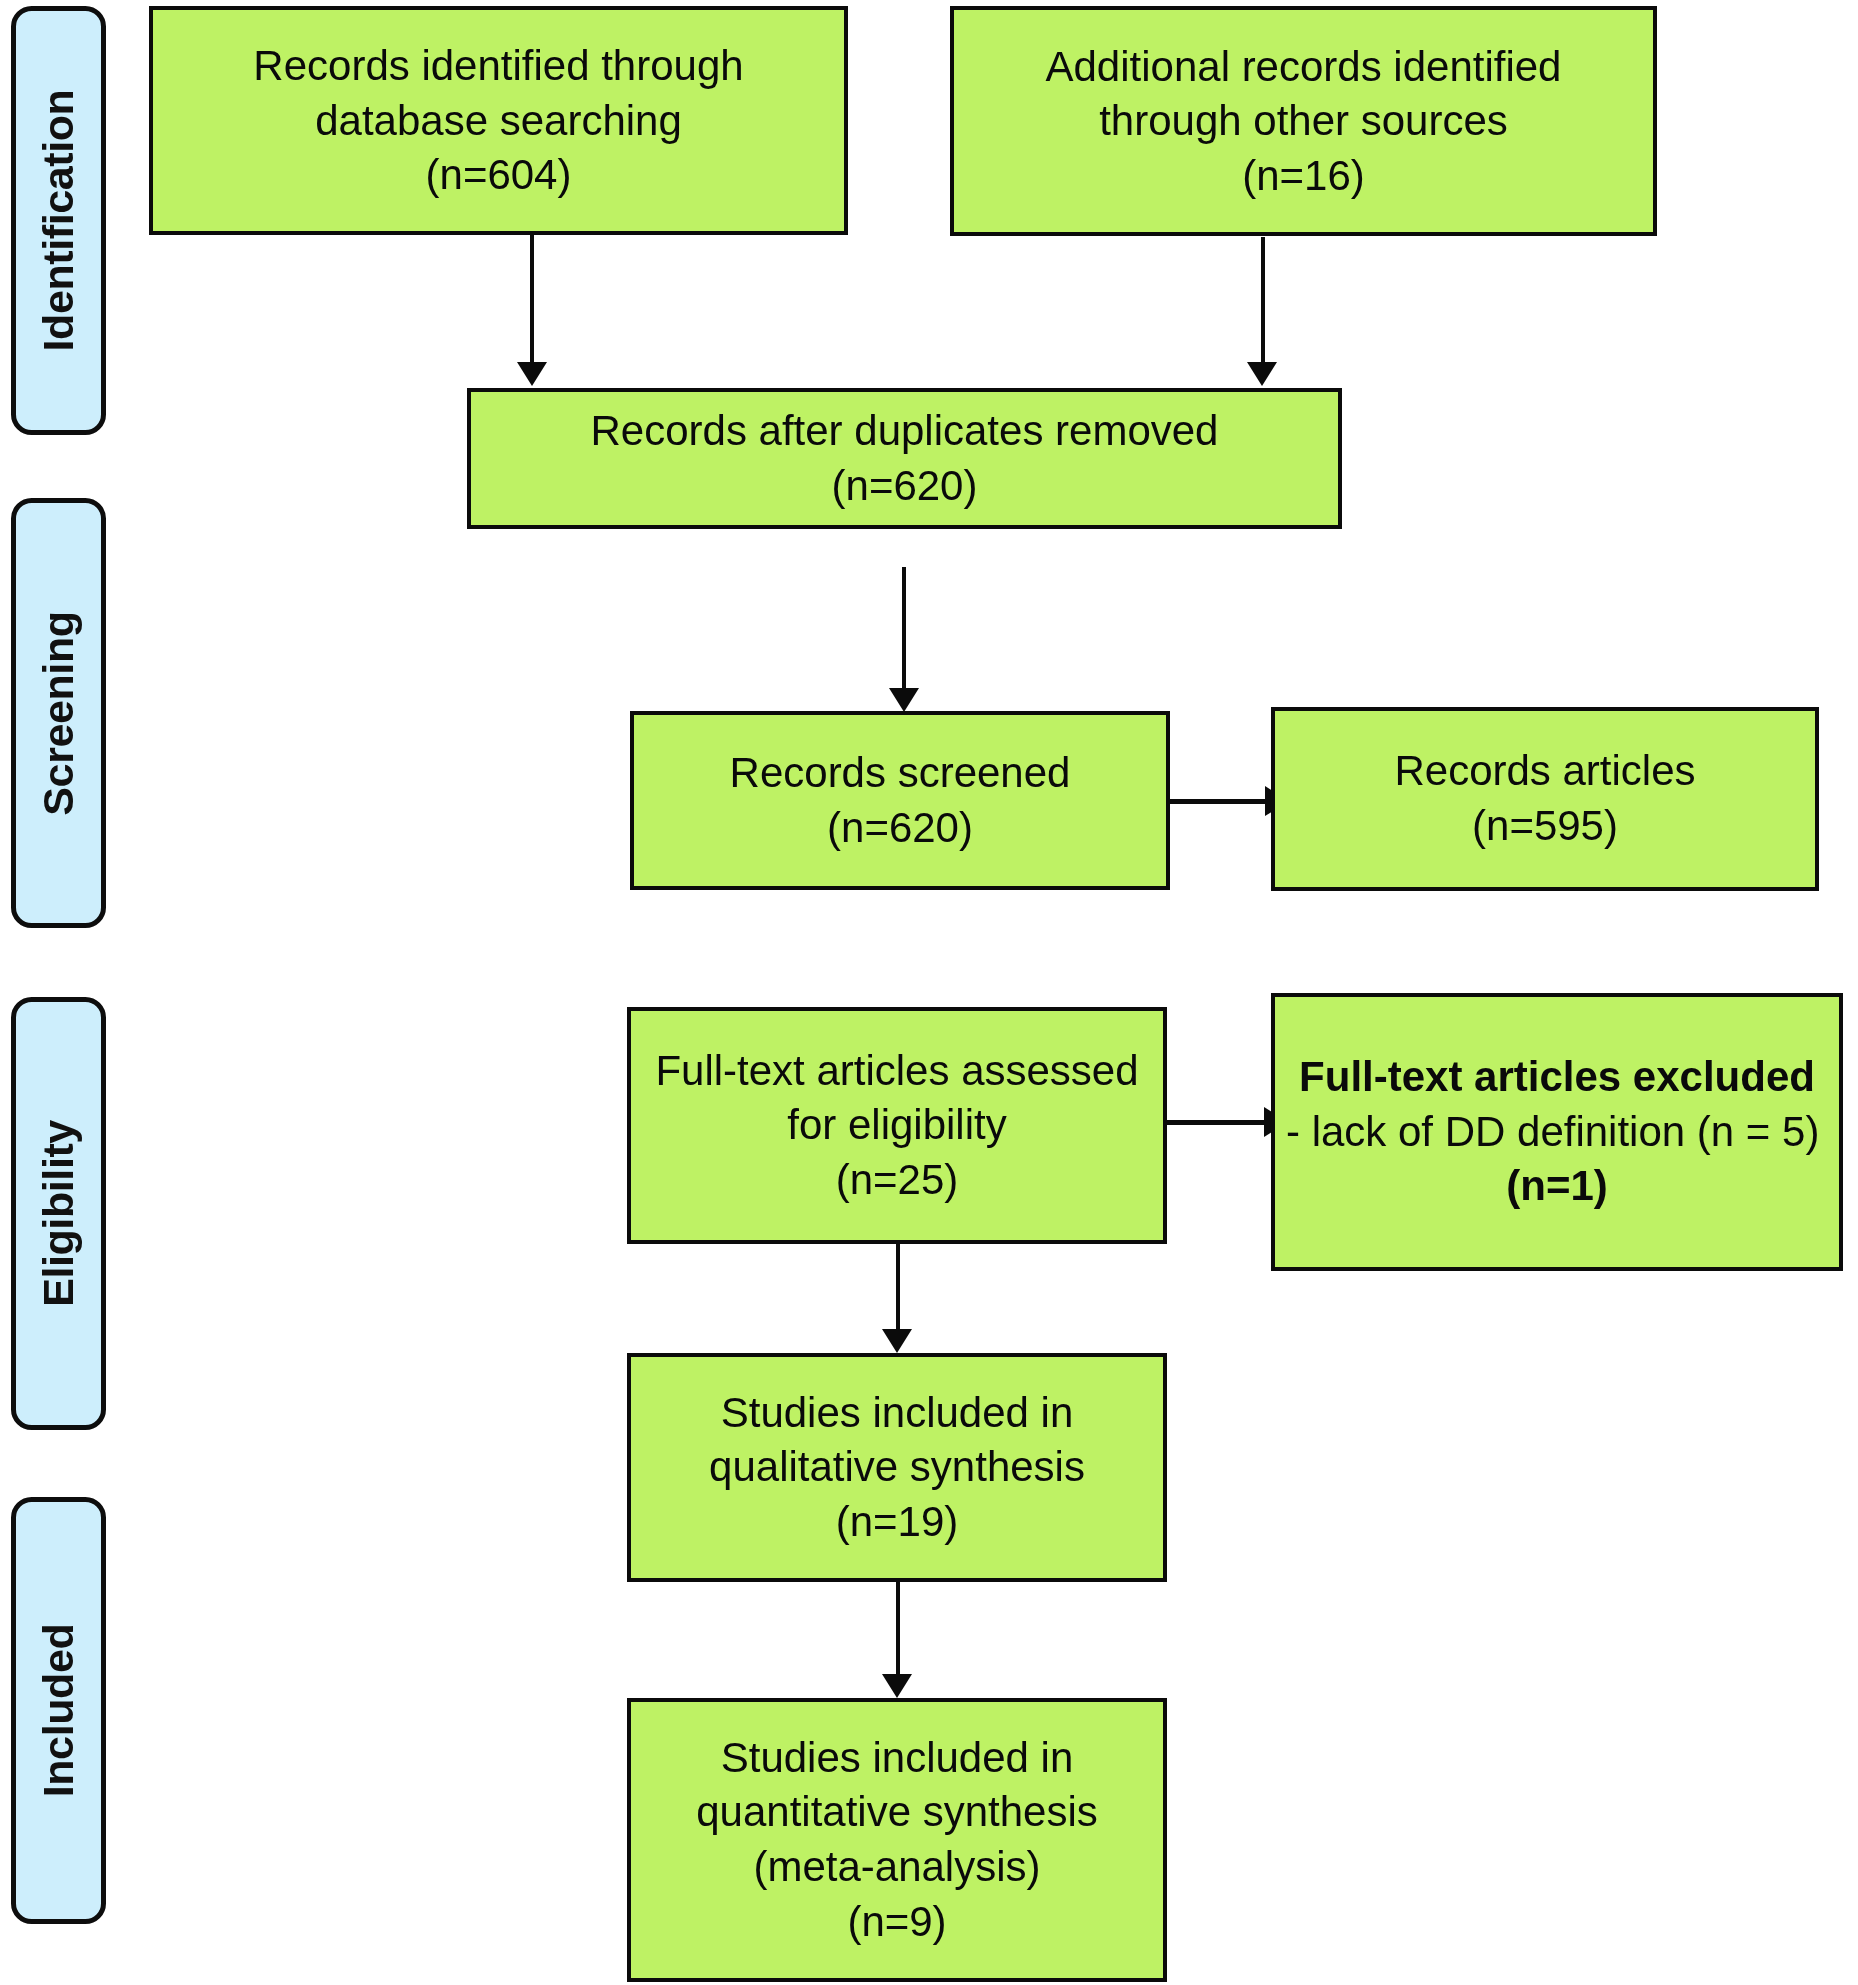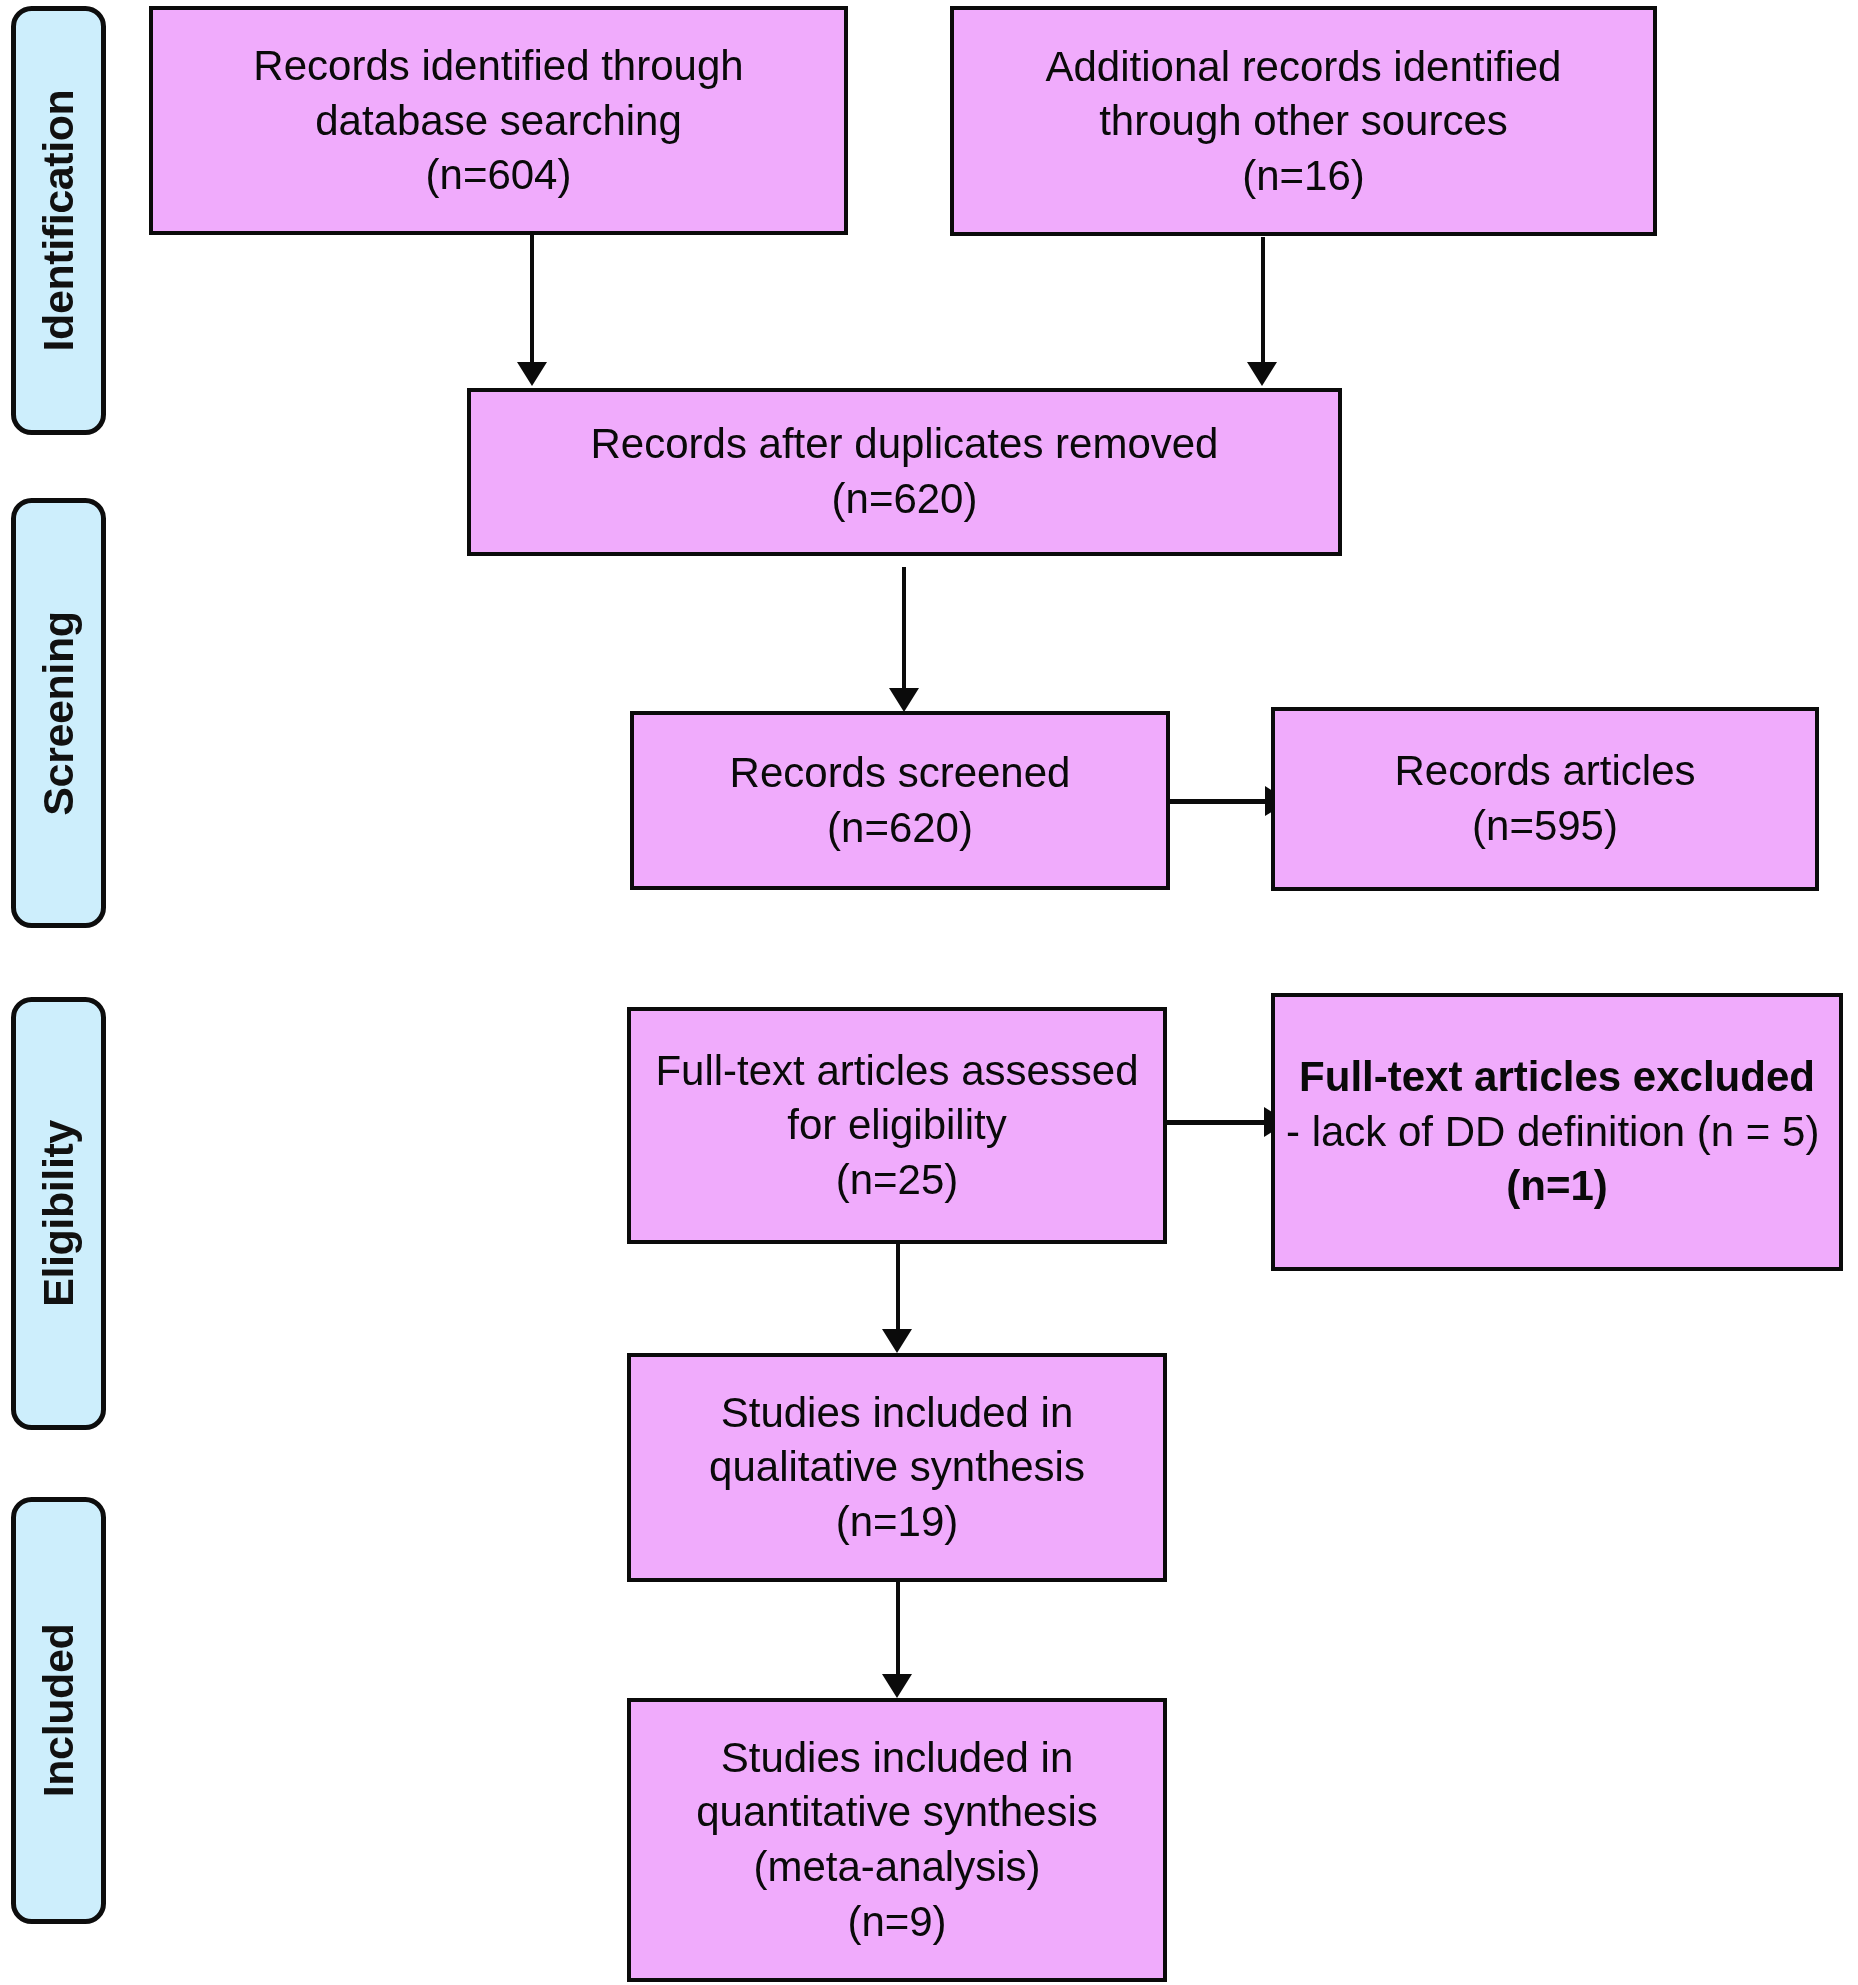--- a/index.html
+++ b/index.html
@@ -33,21 +33,21 @@
     font-size: 43px;
     font-weight: 700;
     color: #111111;
     letter-spacing: -0.4px;
     font-family: "Liberation Sans", sans-serif;
   }
 
   
   .flow-box {
     position: absolute;
-    background: #f0abfc;
+    background: #bef264;
     border: 4px solid #0b0b0b;
     box-sizing: border-box;
     display: flex;
     flex-direction: column;
     align-items: flex-end;
     justify-content: center;
     padding: 4.8px 11px;
   }
   .flow-box .line {
     display: block;
@@ -127,21 +127,21 @@
     <span class="line">through other sources</span>
     <span class="line">(n=16)</span>
   </div>
 
   <div class="conn-v" style="left:530px; top:235px; height:129px;"></div>
   <div class="arrow-down" style="left:517px; top:362px;"></div>
 
   <div class="conn-v" style="left:1261px; top:237px; height:127px;"></div>
   <div class="arrow-down" style="left:1247px; top:362px;"></div>
 
-  <div class="flow-box" style="left:467px; top:388px; width:875px; height:168px;">
+  <div class="flow-box" style="left:467px; top:388px; width:875px; height:141px;">
     <span class="line">Records after duplicates removed</span>
     <span class="line">(n=620)</span>
   </div>
 
   <div class="conn-v" style="left:902px; top:567px; height:122px;"></div>
   <div class="arrow-down" style="left:889px; top:688px;"></div>
 
   <div class="flow-box" style="left:630px; top:711px; width:540px; height:179px;">
     <span class="line">Records screened</span>
     <span class="line">(n=620)</span>

